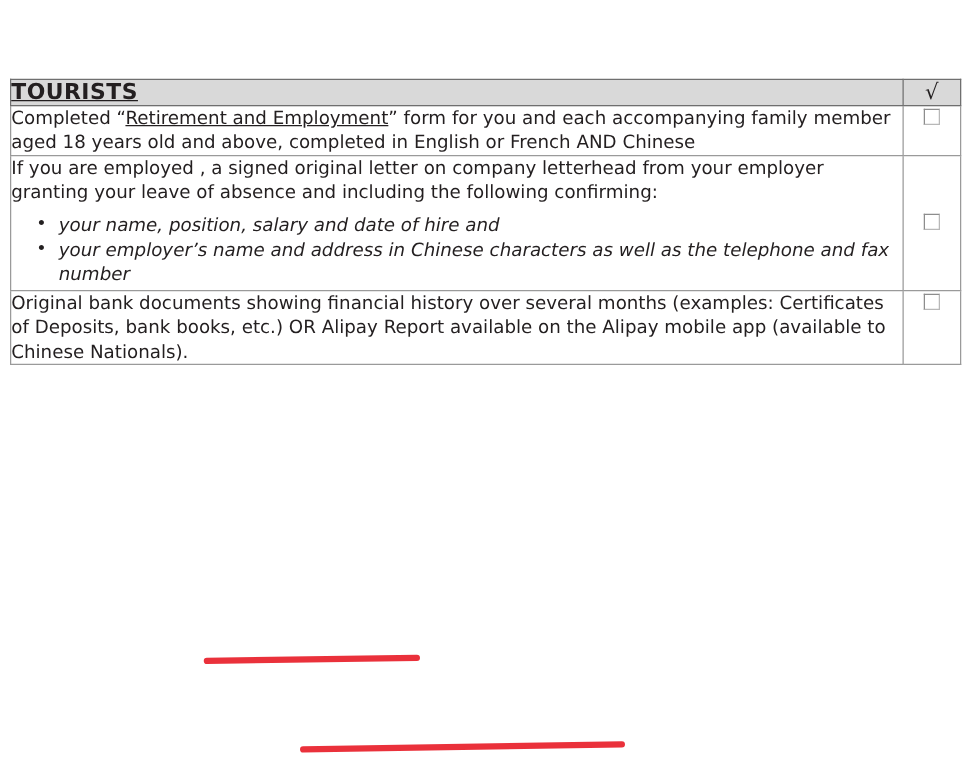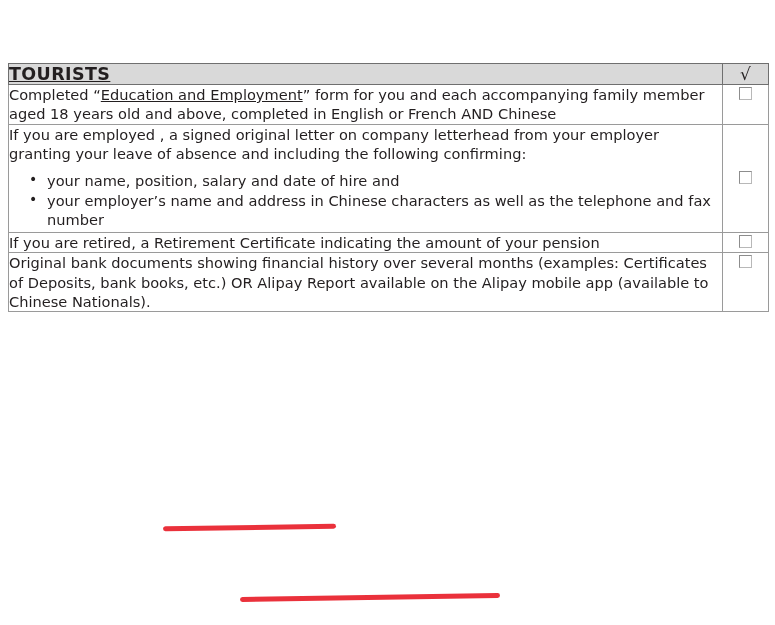--- a/index.html
+++ b/index.html
@@ -77,20 +77,21 @@
     border: 1px solid #8d8d8d;
     border-right-color: #b8b8b8;
     border-bottom-color: #b8b8b8;
     background: #ffffff;
   }
   .u { text-decoration: underline; }
   ul.bullets {
     margin: 7px 0 2px 0;
     padding-left: 36px;
     list-style: none;
+    font-style: italic;
   }
   ul.bullets li {
     position: relative;
     margin-bottom: 1px;
     line-height: 1.33;
     padding-left: 2px;
   }
   ul.bullets li::before {
     content: "\2022";
     position: absolute;
@@ -132,46 +133,40 @@
       <col class="col-check">
     </colgroup>
     <tbody>
       <tr class="header-row">
         <th class="header-title">TOURISTS</th>
         <th class="header-tick">√</th>
       </tr>
 
       <tr>
         <td class="cell-text">
-          <span>Completed “</span><span class="u">Education and Employment</span><span>” form for you and each accompanying family member aged 18 years old and above, completed in English or French AND Chinese</span>
+          <span>Completed “</span><span class="u">Retirement and Employment</span><span>” form for you and each accompanying family member aged 18 years old and above, completed in English or French AND Chinese</span>
         </td>
         <td class="cell-check">
           <span class="checkbox"></span>
         </td>
       </tr>
 
       <tr>
         <td class="cell-text">
           <span>If you are employed , a signed original letter on company letterhead from your employer granting your leave of absence and including the following confirming:</span>
           <ul class="bullets">
             <li>your name, position, salary and date of hire and</li>
             <li>your employer’s name and address in Chinese characters as well as the telephone and fax number</li>
           </ul>
         </td>
         <td class="cell-check mid">
           <span class="checkbox"></span>
         </td>
       </tr>
 
-      <tr>
-        <td class="cell-text">If you are retired, a Retirement Certificate indicating the amount of your pension</td>
-        <td class="cell-check mid">
-          <span class="checkbox"></span>
-        </td>
-      </tr>
 
 
       <tr>
         <td class="cell-text">Original bank documents showing financial history over several months (examples: Certificates of Deposits, bank books, etc.) OR Alipay Report available on the Alipay mobile app (available to Chinese Nationals).</td>
         <td class="cell-check">
           <span class="checkbox"></span>
         </td>
       </tr>
 
     </tbody>

